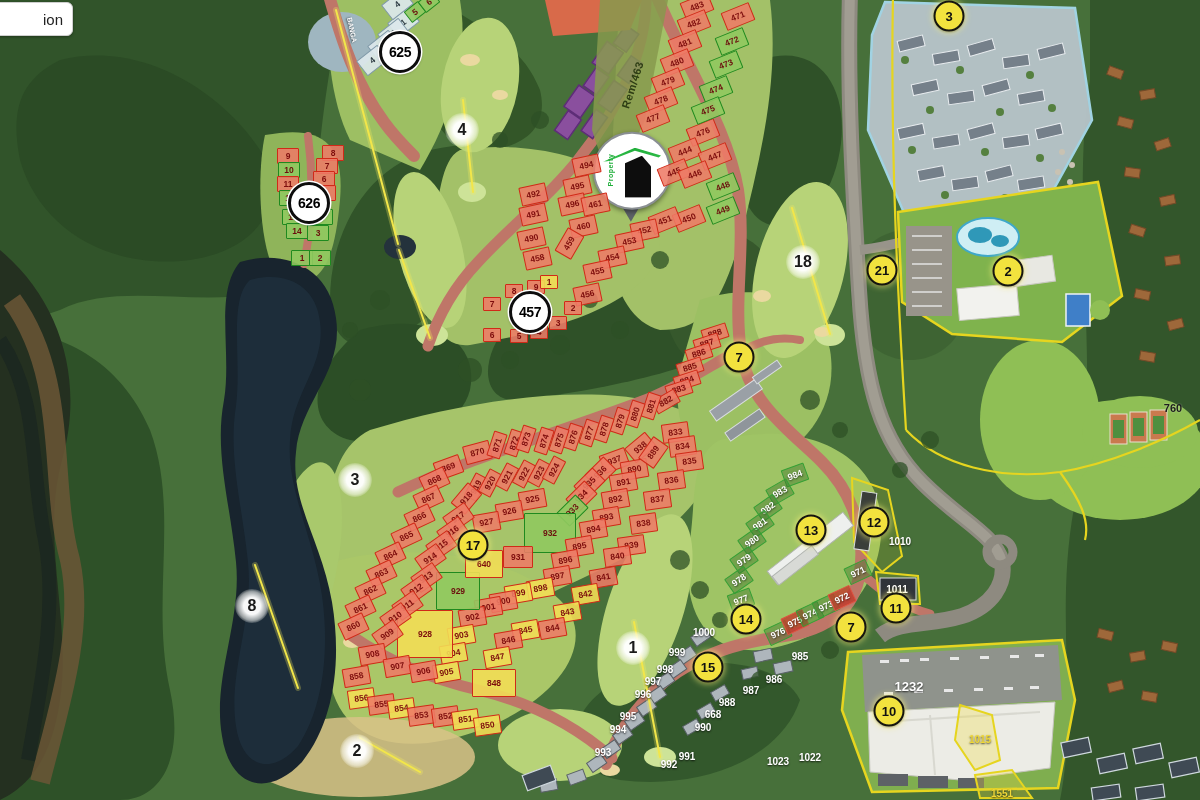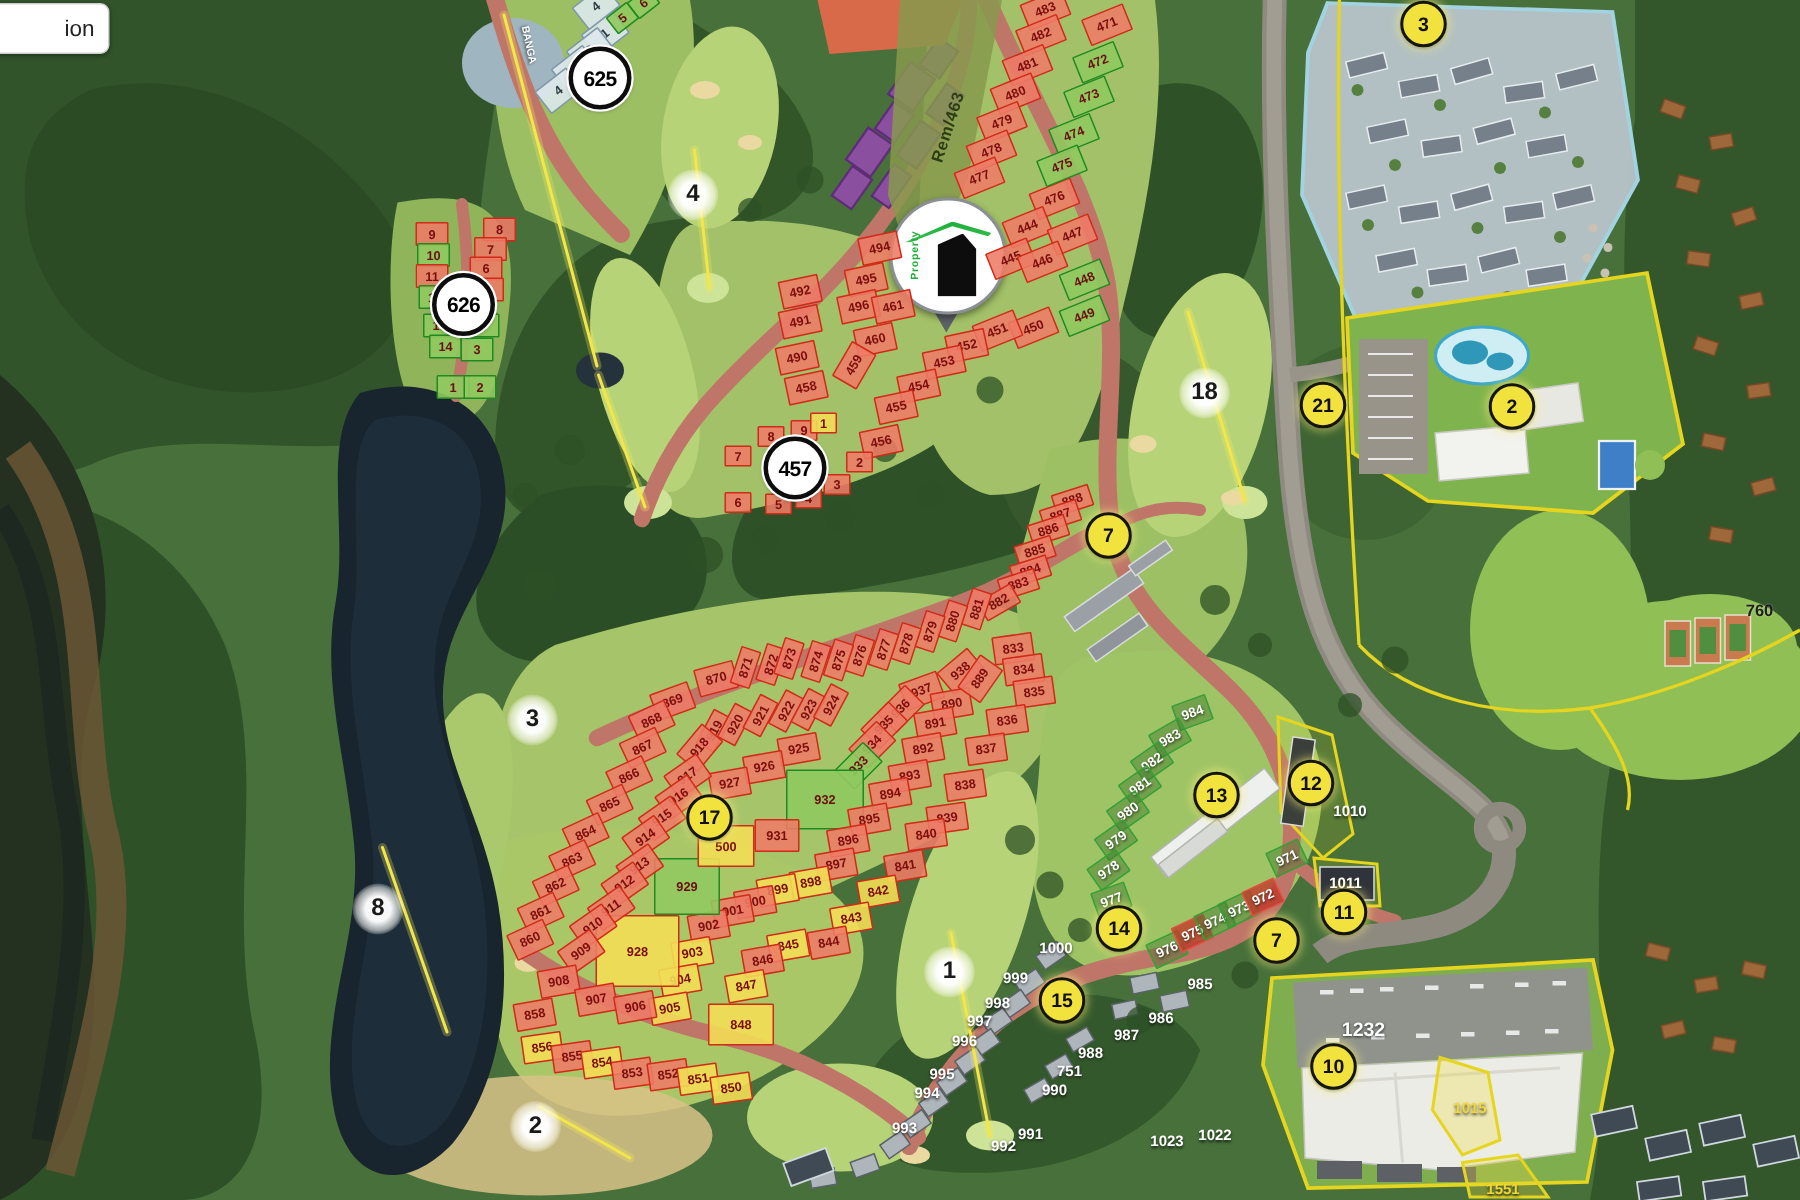--- a/index.html
+++ b/index.html
@@ -475,21 +475,21 @@
     <div class="parcel c-yellow" style="left: 526.5px; top: 578.5px; width: 27px; height: 19px; transform: rotate(-10deg);">898</div>
     <div class="parcel c-yellow" style="left: 504.5px; top: 583.5px; width: 27px; height: 19px; transform: rotate(-10deg);">899</div>
     <div class="parcel c-red" style="left: 489.5px; top: 591.5px; width: 27px; height: 19px; transform: rotate(-10deg);">900</div>
     <div class="parcel c-red" style="left: 474.5px; top: 597.5px; width: 27px; height: 19px; transform: rotate(-10deg);">901</div>
     <div class="parcel c-red" style="left: 458.5px; top: 607.5px; width: 27px; height: 19px; transform: rotate(-10deg);">902</div>
     <div class="parcel c-yellow" style="left: 447.5px; top: 625.5px; width: 27px; height: 19px; transform: rotate(-10deg);">903</div>
     <div class="parcel c-yellow" style="left: 439.5px; top: 643.5px; width: 27px; height: 19px; transform: rotate(-10deg);">904</div>
     <div class="parcel c-yellow" style="left: 432.5px; top: 662.5px; width: 27px; height: 19px; transform: rotate(-10deg);">905</div>
     <div class="parcel c-yellow" style="left: 397px; top: 610px; width: 56px; height: 48px;">928</div>
     <div class="parcel c-green" style="left: 436px; top: 572px; width: 44px; height: 38px;">929</div>
-    <div class="parcel c-yellow" style="left: 465px; top: 550px; width: 38px; height: 28px;">500</div>
+    <div class="parcel c-yellow" style="left: 465px; top: 550px; width: 38px; height: 28px;">640</div>
     <div class="parcel c-red" style="left: 463.5px; top: 442.5px; width: 27px; height: 19px; transform: rotate(-15deg);">870</div>
     <div class="parcel c-red" style="left: 484px; top: 438px; width: 26px; height: 14px; transform: rotate(-72deg);">871</div>
     <div class="parcel c-red" style="left: 501px; top: 436px; width: 26px; height: 14px; transform: rotate(-72deg);">872</div>
     <div class="parcel c-red" style="left: 513px; top: 432px; width: 26px; height: 14px; transform: rotate(-72deg);">873</div>
     <div class="parcel c-red" style="left: 434.5px; top: 457.5px; width: 27px; height: 19px; transform: rotate(-20deg);">869</div>
     <div class="parcel c-red" style="left: 420.5px; top: 470.5px; width: 27px; height: 19px; transform: rotate(-25deg);">868</div>
     <div class="parcel c-red" style="left: 414.5px; top: 488.5px; width: 27px; height: 19px; transform: rotate(-25deg);">867</div>
     <div class="parcel c-red" style="left: 405.5px; top: 507.5px; width: 27px; height: 19px; transform: rotate(-25deg);">866</div>
     <div class="parcel c-red" style="left: 392.5px; top: 526.5px; width: 27px; height: 19px; transform: rotate(-25deg);">865</div>
     <div class="parcel c-red" style="left: 376.5px; top: 545.5px; width: 27px; height: 19px; transform: rotate(-25deg);">864</div>
@@ -553,21 +553,21 @@
     <div class="map-label lbl-white" style="left: 677px; top: 653px;">999</div>
     <div class="map-label lbl-white" style="left: 665px; top: 670px;">998</div>
     <div class="map-label lbl-white" style="left: 653px; top: 682px;">997</div>
     <div class="map-label lbl-white" style="left: 643px; top: 695px;">996</div>
     <div class="map-label lbl-white" style="left: 628px; top: 717px;">995</div>
     <div class="map-label lbl-white" style="left: 618px; top: 730px;">994</div>
     <div class="map-label lbl-white" style="left: 603px; top: 753px;">993</div>
     <div class="map-label lbl-white" style="left: 669px; top: 765px;">992</div>
     <div class="map-label lbl-white" style="left: 687px; top: 757px;">991</div>
     <div class="map-label lbl-white" style="left: 703px; top: 728px;">990</div>
-    <div class="map-label lbl-white" style="left: 713px; top: 715px;">751</div>
+    <div class="map-label lbl-white" style="left: 713px; top: 715px;">668</div>
     <div class="map-label lbl-white" style="left: 727px; top: 703px;">988</div>
     <div class="map-label lbl-white" style="left: 751px; top: 691px;">987</div>
     <div class="map-label lbl-white" style="left: 774px; top: 680px;">986</div>
     <div class="map-label lbl-white" style="left: 800px; top: 657px;">985</div>
     <div class="map-label lbl-white" style="left: 778px; top: 726px; margin-top: 36px;">1023</div>
     <div class="map-label lbl-white" style="left: 810px; top: 758px;">1022</div>
     <div class="map-label lbl-white" style="left: 900px; top: 542px;">1010</div>
     <div class="map-label lbl-white" style="left: 897px; top: 590px;">1011</div>
     <div class="map-label lbl-white" style="left: 909px; top: 686px; font-size: 13px;">1232</div>
     <div class="map-label lbl-yellow" style="left: 980px; top: 740px;">1015</div>

